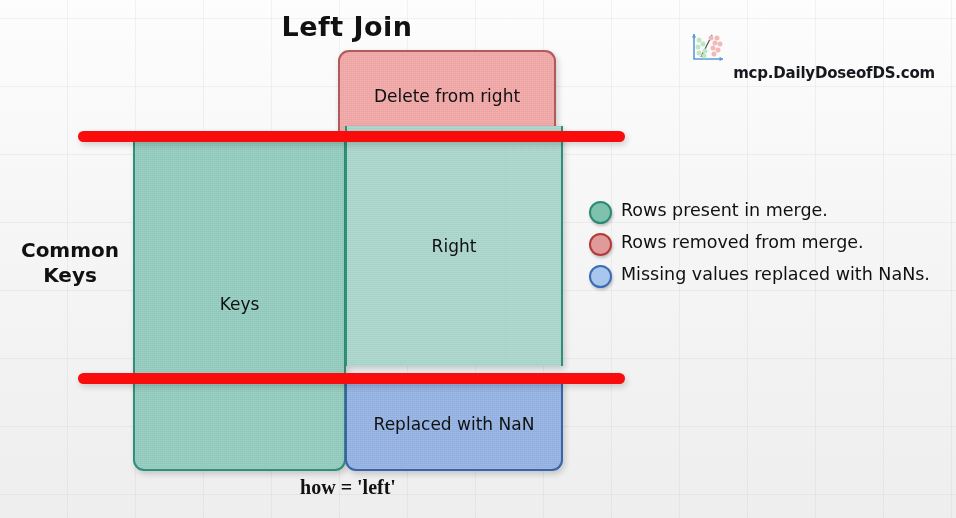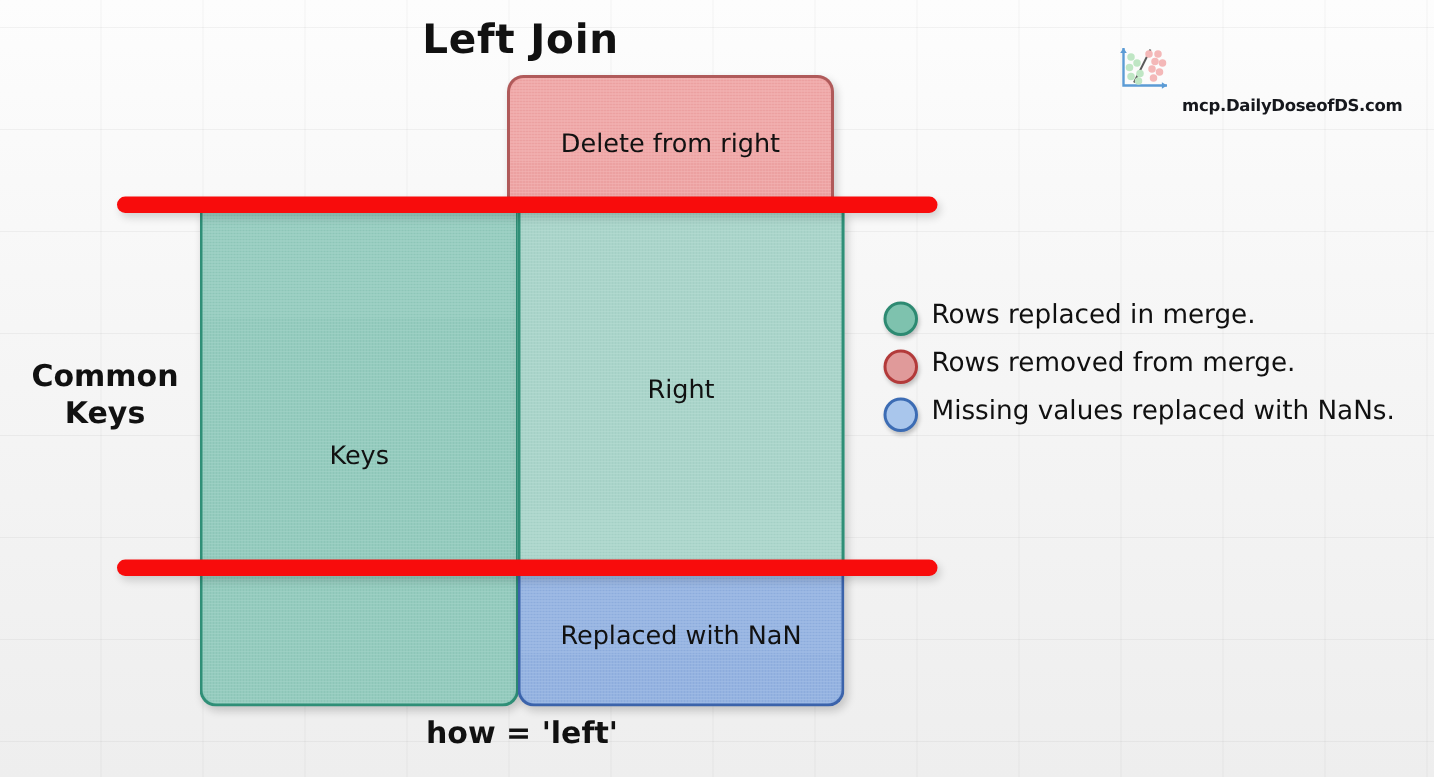--- a/index.html
+++ b/index.html
@@ -44,21 +44,21 @@
   
   #brand {
     position: absolute;
     right: 21px;
     top: 16px;
     display: flex;
     align-items: center;
     gap: 7px;
   }
   #brand-text {
-    font-size: 11px;
+    font-size: 15px;
     font-weight: 700;
     color: #16181d;
     letter-spacing: -0.2px;
     margin-top: 48px;
   }
   #brand-logo { display: block; }
 
   
   .box {
     position: absolute;
@@ -94,21 +94,21 @@
     border-bottom: none;
   }
   #box-left {
     left: 133px; top: 140px; width: 213px; height: 331px;
     background: #8fc9bb;
     border: 2px solid #2f8f77;
     border-radius: 0 0 11px 11px;
     border-top: none;
   }
   #box-right {
-    left: 345px; top: 140px; width: 218px; height: 240px;
+    left: 345px; top: 126px; width: 218px; height: 240px;
     background: #a6d3c8;
     border: 2px solid #2f8f77;
     border-top: none;
     border-bottom: none;
     border-radius: 0;
   }
   #box-nan {
     left: 345px; top: 380px; width: 218px; height: 91px;
     background: #8fafe0;
     border: 2px solid #3b63ab;
@@ -141,20 +141,21 @@
 
   
   #footer {
     position: absolute;
     left: 133px; top: 476px;
     width: 430px;
     text-align: center;
     font-size: 20px;
     font-weight: 700;
     color: #111111;
+    font-family: Liberation Serif, serif;
   }
 
   
   #legend {
     position: absolute;
     left: 589px; top: 199px;
     width: 360px;
   }
   .legend-row {
     display: flex;
@@ -229,21 +230,21 @@
   <div class="strike" id="strike-top"></div>
   <div class="strike" id="strike-bottom"></div>
 
   <div id="common-keys">Common Keys</div>
 
   <div id="footer">how = 'left'</div>
 
   <div id="legend">
     <div class="legend-row">
       <span class="legend-dot" style="background:#7ec2ae;border:2px solid #2d8a72;"></span>
-      <span class="legend-text">Rows replaced in merge.</span>
+      <span class="legend-text">Rows present in merge.</span>
     </div>
     <div class="legend-row">
       <span class="legend-dot" style="background:#e09a9a;border:2px solid #b33a3a;"></span>
       <span class="legend-text">Rows removed from merge.</span>
     </div>
     <div class="legend-row">
       <span class="legend-dot" style="background:#a9c6ec;border:2px solid #3c6cb4;"></span>
       <span class="legend-text">Missing values replaced with NaNs.</span>
     </div>
   </div>

